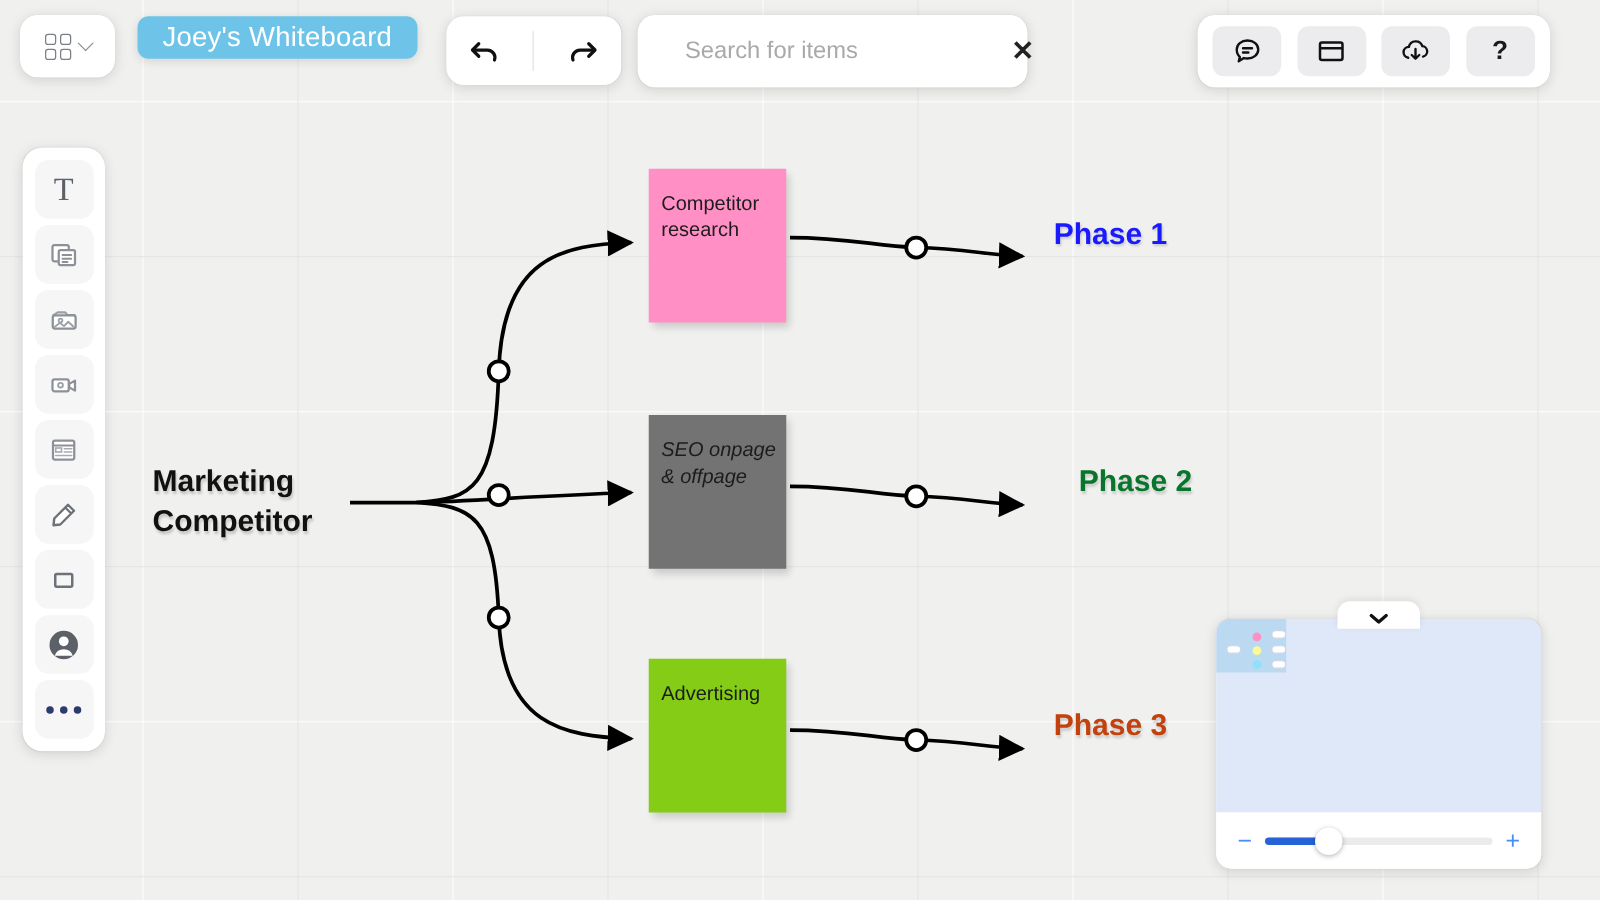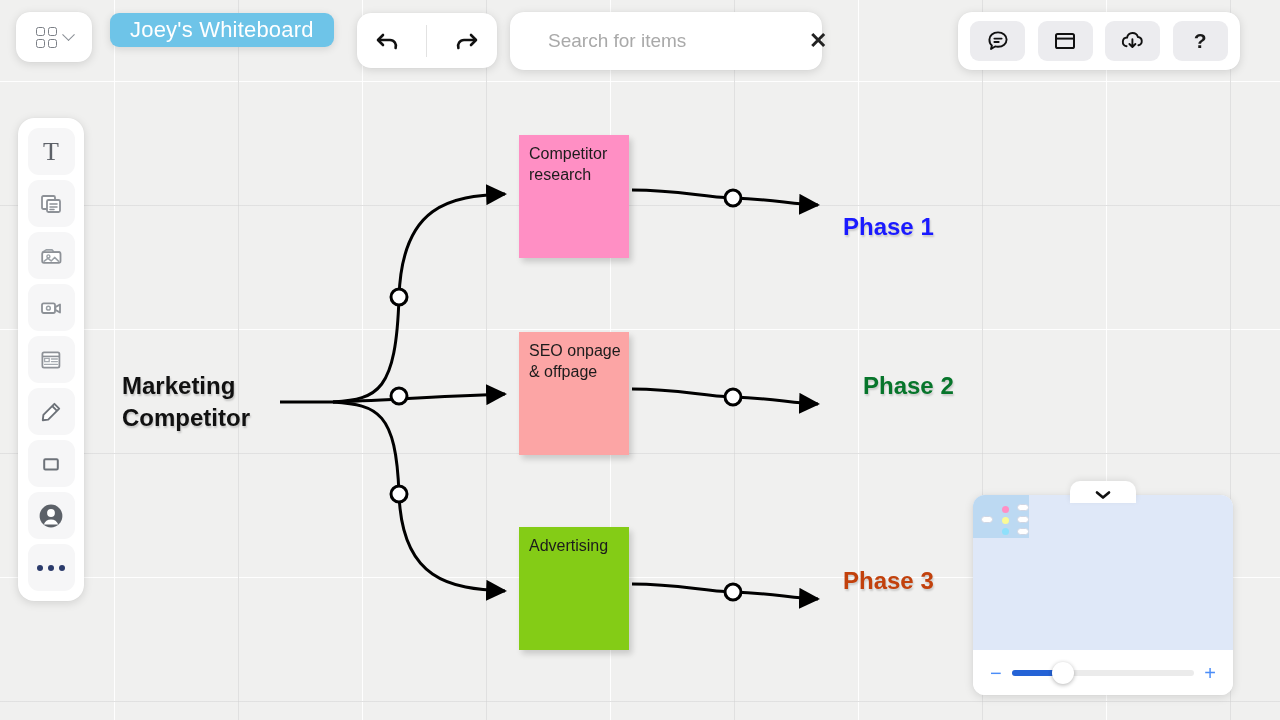--- a/index.html
+++ b/index.html
@@ -95,38 +95,38 @@
     width:47px; height:47px; border-radius:11px; background:#f6f6f7;
     display:flex; align-items:center; justify-content:center; cursor:pointer;
   }
   .sbtn.text-t { font-size:26px; color:#5d6168; font-family:"Liberation Serif", serif; }
   .dots { display:flex; gap:5px; }
   .dots i { width:6px; height:6px; border-radius:50%; background:#2b3b6b; display:block; }
 
   
   #diagram { position:absolute; inset:0; pointer-events:none; }
   .note {
-    position:absolute; width:110px; height:123px; padding:8px 8px 8px 10px;
+    position:absolute; width:110px; height:123px; padding:18px 8px 8px 10px;
     font-size:16px; line-height:1.32; color:#1c1c1c;
     box-shadow:3px 4px 6px rgba(0,0,0,0.16);
   }
   #note-competitor { left:519px; top:135px; background:#ff8fc4; }
   #note-seo        { left:519px; top:332px; background:#fafa96; }
   #note-advertising{ left:519px; top:527px; background:#8ee0fb; }
 
   #root-label {
     position:absolute; left:122px; top:370px; width:160px;
     font-size:24px; font-weight:700; color:#111; line-height:1.32;
     text-shadow:1px 2px 2px rgba(0,0,0,0.18);
   }
   .phase {
     position:absolute; font-size:24px; font-weight:700; line-height:1;
     text-shadow:1px 2px 2px rgba(0,0,0,0.16);
   }
-  #phase-1 { left:843px; top:176px; color:#1a1aff;margin-top:39px; }
+  #phase-1 { left:843px; top:176px; color:#1a1aff; }
   #phase-2 { left:843px; top:374px; color:#07752b;margin-left:20px; }
   #phase-3 { left:843px; top:569px; color:#8e0d8e; }
 
   
   #minimap { left:973px; top:495px; width:260px; height:200px; border-radius:12px; overflow:visible; }
   #minimap-collapse {
     position:absolute; left:1070px; top:481px; width:66px; height:22px;
     background:#fff; border-radius:10px 10px 0 0;
     box-shadow:0 -2px 6px rgba(0,0,0,0.08);
     display:flex; align-items:flex-end; justify-content:center; padding-bottom:3px; cursor:pointer; z-index:2;
@@ -197,21 +197,21 @@
   </svg>
 
   <div id="root-label">
     <div>Marketing</div>
     <div>Competitor</div>
   </div>
 
   <div class="note" id="note-competitor" style="background: rgb(255, 143, 196);">
     <span>Competitor research</span>
   </div>
-  <div class="note" id="note-seo" style="background: #fca5a5;">
+  <div class="note" id="note-seo" style="background: #737373; font-style: italic;">
     <span>SEO onpage &amp; offpage</span>
   </div>
   <div class="note" id="note-advertising" style="background: #84cc16;">
     <span>Advertising</span>
   </div>
 
   <div class="phase" id="phase-1" style="color: rgb(26, 26, 255);">Phase 1</div>
   <div class="phase" id="phase-2" style="color: rgb(7, 117, 43);">Phase 2</div>
   <div class="phase" id="phase-3" style="color: #c2410c;">Phase 3</div>
 

